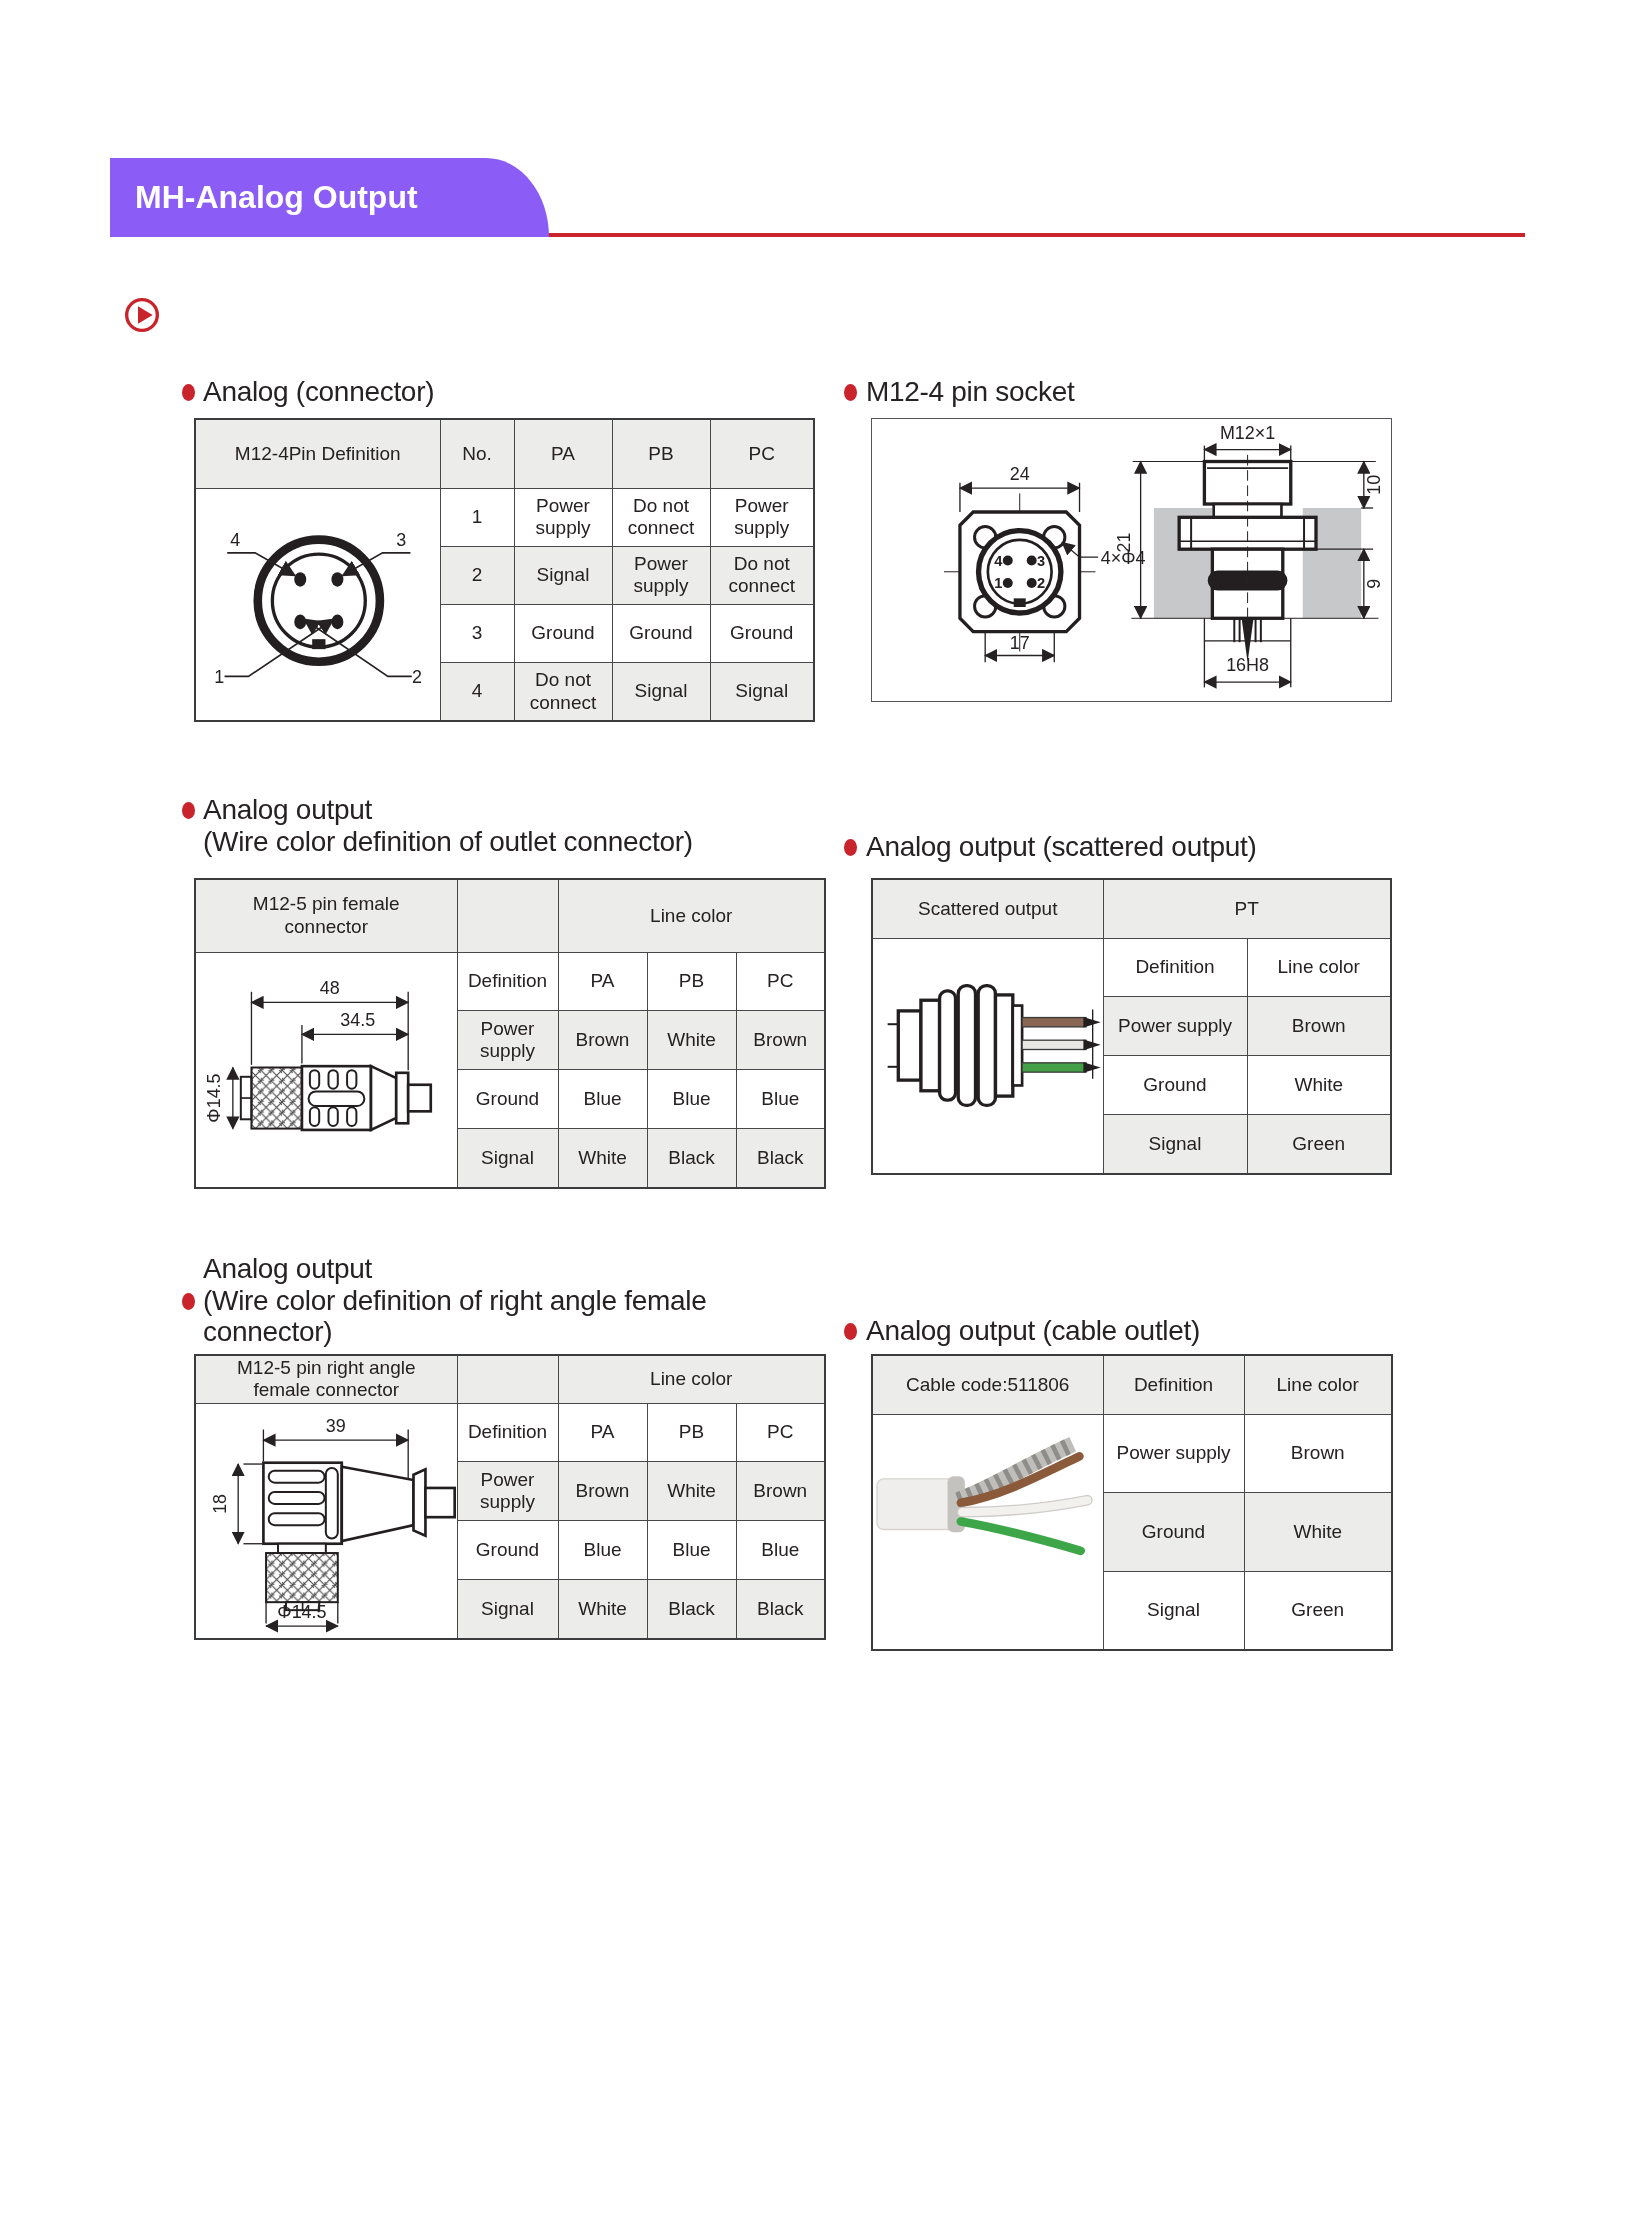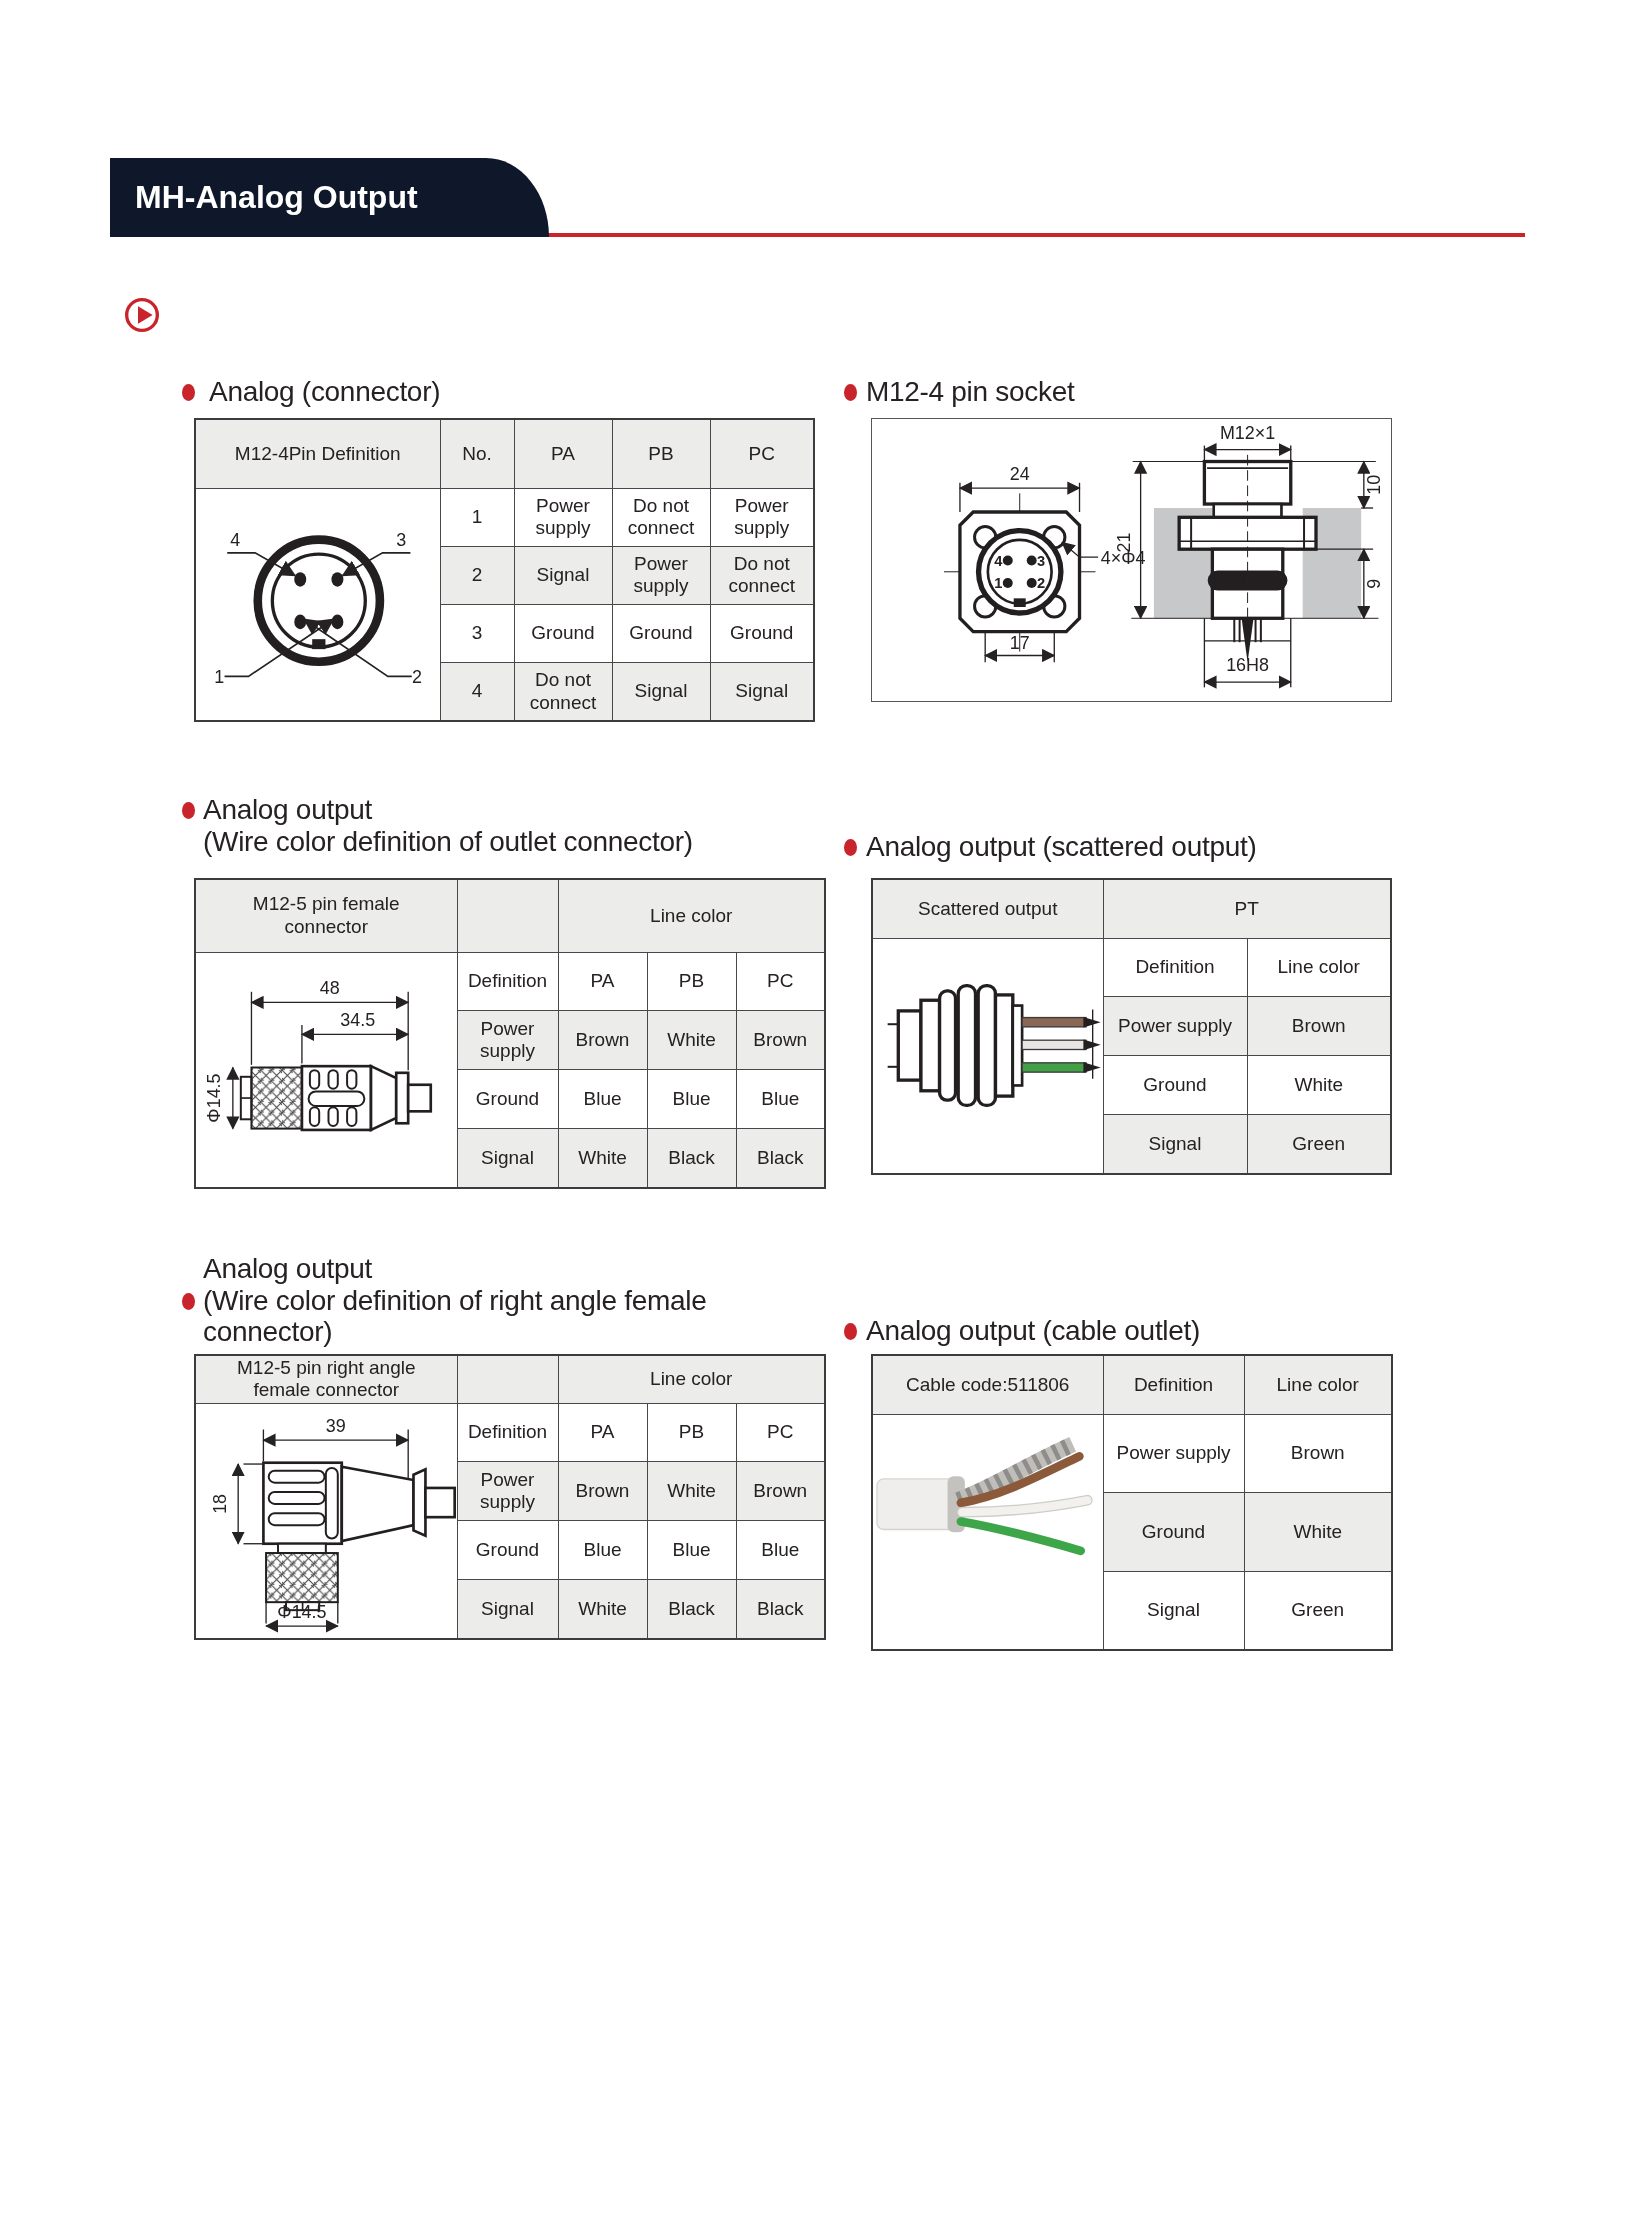--- a/index.html
+++ b/index.html
@@ -2,21 +2,21 @@
 <html style="font-size:10.6px"><head>
 <meta charset="utf-8">
 <style>
   html,body { margin:0; padding:0; background:#ffffff; }
   #page {
     position:relative; width:1650px; height:2239px; background:#ffffff;
     font-family:"Liberation Sans","DejaVu Sans",sans-serif; color:#262122; overflow:hidden;
   }
   .abs { position:absolute; }
   
-  .banner { left:110px; top:158px; width:439px; height:79px; background:#0f172a;
+  .banner { left:110px; top:158px; width:439px; height:79px; background:#8b5cf6;
             border-top-right-radius:63px 79px; }
   .banner-title { padding-left:25px; line-height:79px; font-size:32px; font-weight:bold; color:#ffffff; }
   .rule { left:110px; top:233px; width:1415px; height:4px; background:#c9242c; }
   
   .page-title { left:174px; top:295px; font-size:39px; letter-spacing:-0.7px; }
   
   .sec-title { font-size:28px; line-height:32px; letter-spacing:-0.3px; }
   .bullet { width:13.3px; height:17.3px; border-radius:50%; background:#c9242c; }
   
   table.t { position:absolute; border-collapse:collapse; table-layout:fixed; background:#ffffff; }
@@ -53,21 +53,21 @@
   <div class="abs banner">
     <div class="banner-title">MH-Analog Output</div>
   </div>
 
   <svg class="abs" style="left:124px;top:297px" width="36" height="36" viewBox="0 0 54 54">
     <circle cx="27" cy="27" r="23" fill="none" stroke="#c9242c" stroke-width="5"></circle>
     <path d="M21 14 L21 40 L43 27 z" fill="#c9242c"></path>
   </svg>
 
   <div class="abs bullet" style="left:182px;top:384px"></div>
-  <div class="abs sec-title" style="left:209px;top:376px">Analog (connector)</div>
+  <div class="abs sec-title" style="left:203px;top:376px">Analog (connector)</div>
 
   <table class="t" style="left:194px;top:418px;width:620px">
     <colgroup>
         <col style="width:245px">
         <col style="width:74px">
         <col style="width:98px">
         <col style="width:98px">
         <col style="width:104px">
       </colgroup>
     <tbody>

